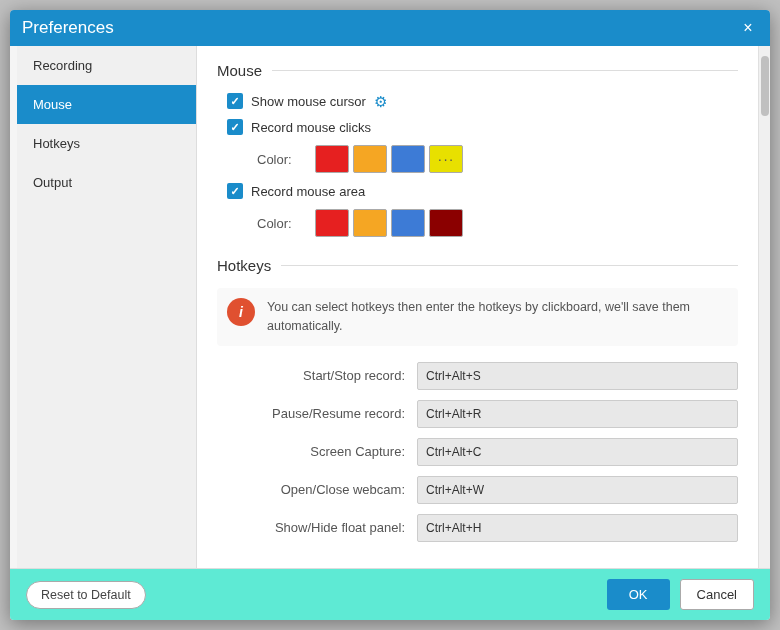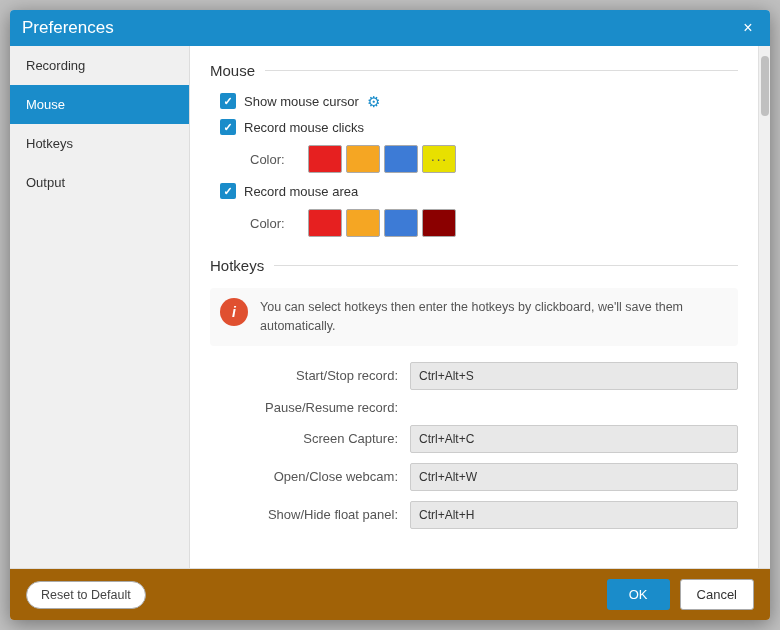--- a/index.html
+++ b/index.html
@@ -45,20 +45,21 @@
       justify-content: center;
       cursor: pointer;
       color: white;
       font-size: 16px;
       border-radius: 2px;
     }
     .content {
       display: flex;
       flex: 1;
       overflow: hidden;
+      padding-left: 7px;
     }
     .sidebar {
       width: 180px;
       background: #f0f0f0;
       border-right: 1px solid #ddd;
       flex-shrink: 0;
     }
     .sidebar-item {
       padding: 12px 16px;
       cursor: pointer;
@@ -222,21 +223,21 @@
       border: 1px solid #ccc;
       border-radius: 2px;
       padding: 0 8px;
       color: #333;
       font-size: 12px;
       display: flex;
       align-items: center;
     }
     .footer {
       height: 52px;
-      background: #a16207;
+      background: #5eead4;
       border-top: 1px solid #ddd;
       display: flex;
       align-items: center;
       justify-content: space-between;
       padding: 0 16px;
       flex-shrink: 0;
     }
     .reset-btn {
       border: 1px solid #aaa;
       background: white;
@@ -338,20 +339,23 @@
         </div>
 
         <div class="hotkey-row">
           <div class="hotkey-label">Start/Stop record:</div>
           <div class="hotkey-input">
             <span>Ctrl+Alt+S</span>
           </div>
         </div>
         <div class="hotkey-row">
           <div class="hotkey-label">Pause/Resume record:</div>
+          <div class="hotkey-input">
+            <span>Ctrl+Alt+R</span>
+          </div>
         </div>
         <div class="hotkey-row">
           <div class="hotkey-label">Screen Capture:</div>
           <div class="hotkey-input">
             <span>Ctrl+Alt+C</span>
           </div>
         </div>
         <div class="hotkey-row">
           <div class="hotkey-label">Open/Close webcam:</div>
           <div class="hotkey-input">

